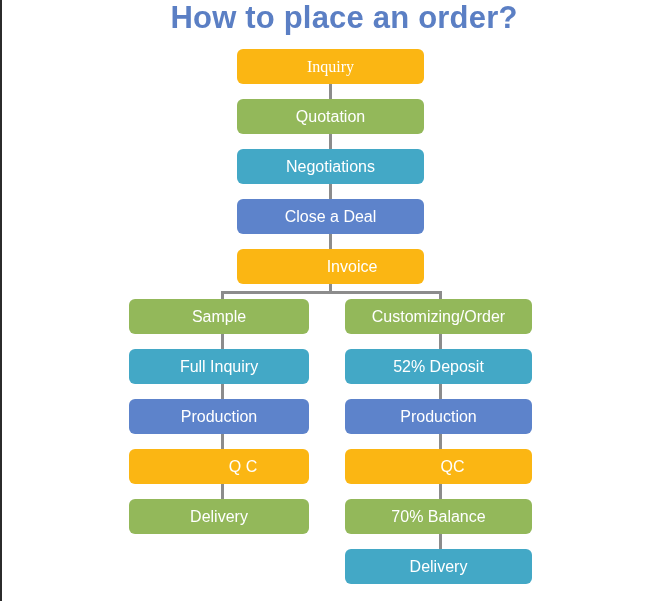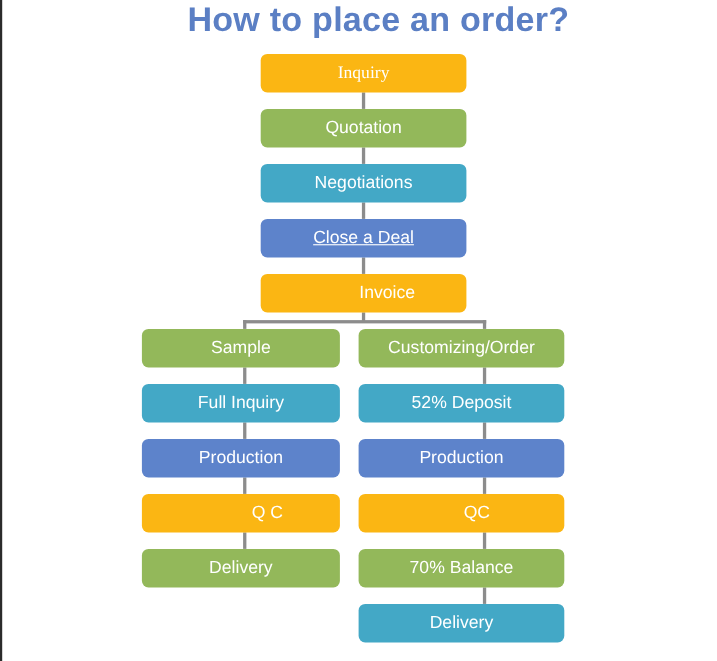--- a/index.html
+++ b/index.html
@@ -19,21 +19,21 @@
     position: absolute; height: 35px; border-radius: 6px;
     color: #ffffff; font-size: 16px; line-height: 35px; text-align: center;
     box-sizing: border-box; cursor: pointer;
   }
   .orange { background: #fbb613; }
   .green  { background: #93b85a; }
   .teal   { background: #43a8c6; }
   .blue   { background: #5d83cb; }
   .center { left: 237px; width: 187px; }
   .leftcol { left: 129px; width: 180px; }
-  .rightcol { left: 326px; width: 187px; }
+  .rightcol { left: 345px; width: 187px; }
 </style>
 </head>
 <body>
 
 <div class="edge-left"></div>
 
 <div class="title">How to place an order?</div>
 
 <div class="line" style="left:329px; top:84px; width:3px; height:15px;"></div>
 <div class="line" style="left:329px; top:134px; width:3px; height:15px;"></div>
@@ -52,21 +52,21 @@
 
 <div class="line" style="left:439px; top:334px; width:3px; height:15px;"></div>
 <div class="line" style="left:439px; top:384px; width:3px; height:15px;"></div>
 <div class="line" style="left:439px; top:434px; width:3px; height:15px;"></div>
 <div class="line" style="left:439px; top:484px; width:3px; height:15px;"></div>
 <div class="line" style="left:439px; top:534px; width:3px; height:15px;"></div>
 
 <div class="box center orange" style="top:49px;font-family:Liberation Serif, serif;">Inquiry</div>
 <div class="box center green" style="top:99px;">Quotation</div>
 <div class="box center teal" style="top:149px;">Negotiations</div>
-<div class="box center blue" style="top:199px;text-decoration:underline;">Close a Deal</div>
+<div class="box center blue" style="top:199px;">Close a Deal</div>
 <div class="box center orange" style="top:249px;padding-left:43px;">Invoice</div>
 
 <div class="box leftcol green" style="top:299px;">Sample</div>
 <div class="box leftcol teal" style="top:349px;">Full Inquiry</div>
 <div class="box leftcol blue" style="top:399px;">Production</div>
 <div class="box leftcol orange" style="top:449px;padding-left:48px;">Q C</div>
 <div class="box leftcol green" style="top:499px;">Delivery</div>
 
 <div class="box rightcol green" style="top:299px;">Customizing/Order</div>
 <div class="box rightcol teal" style="top:349px;">52% Deposit</div>

